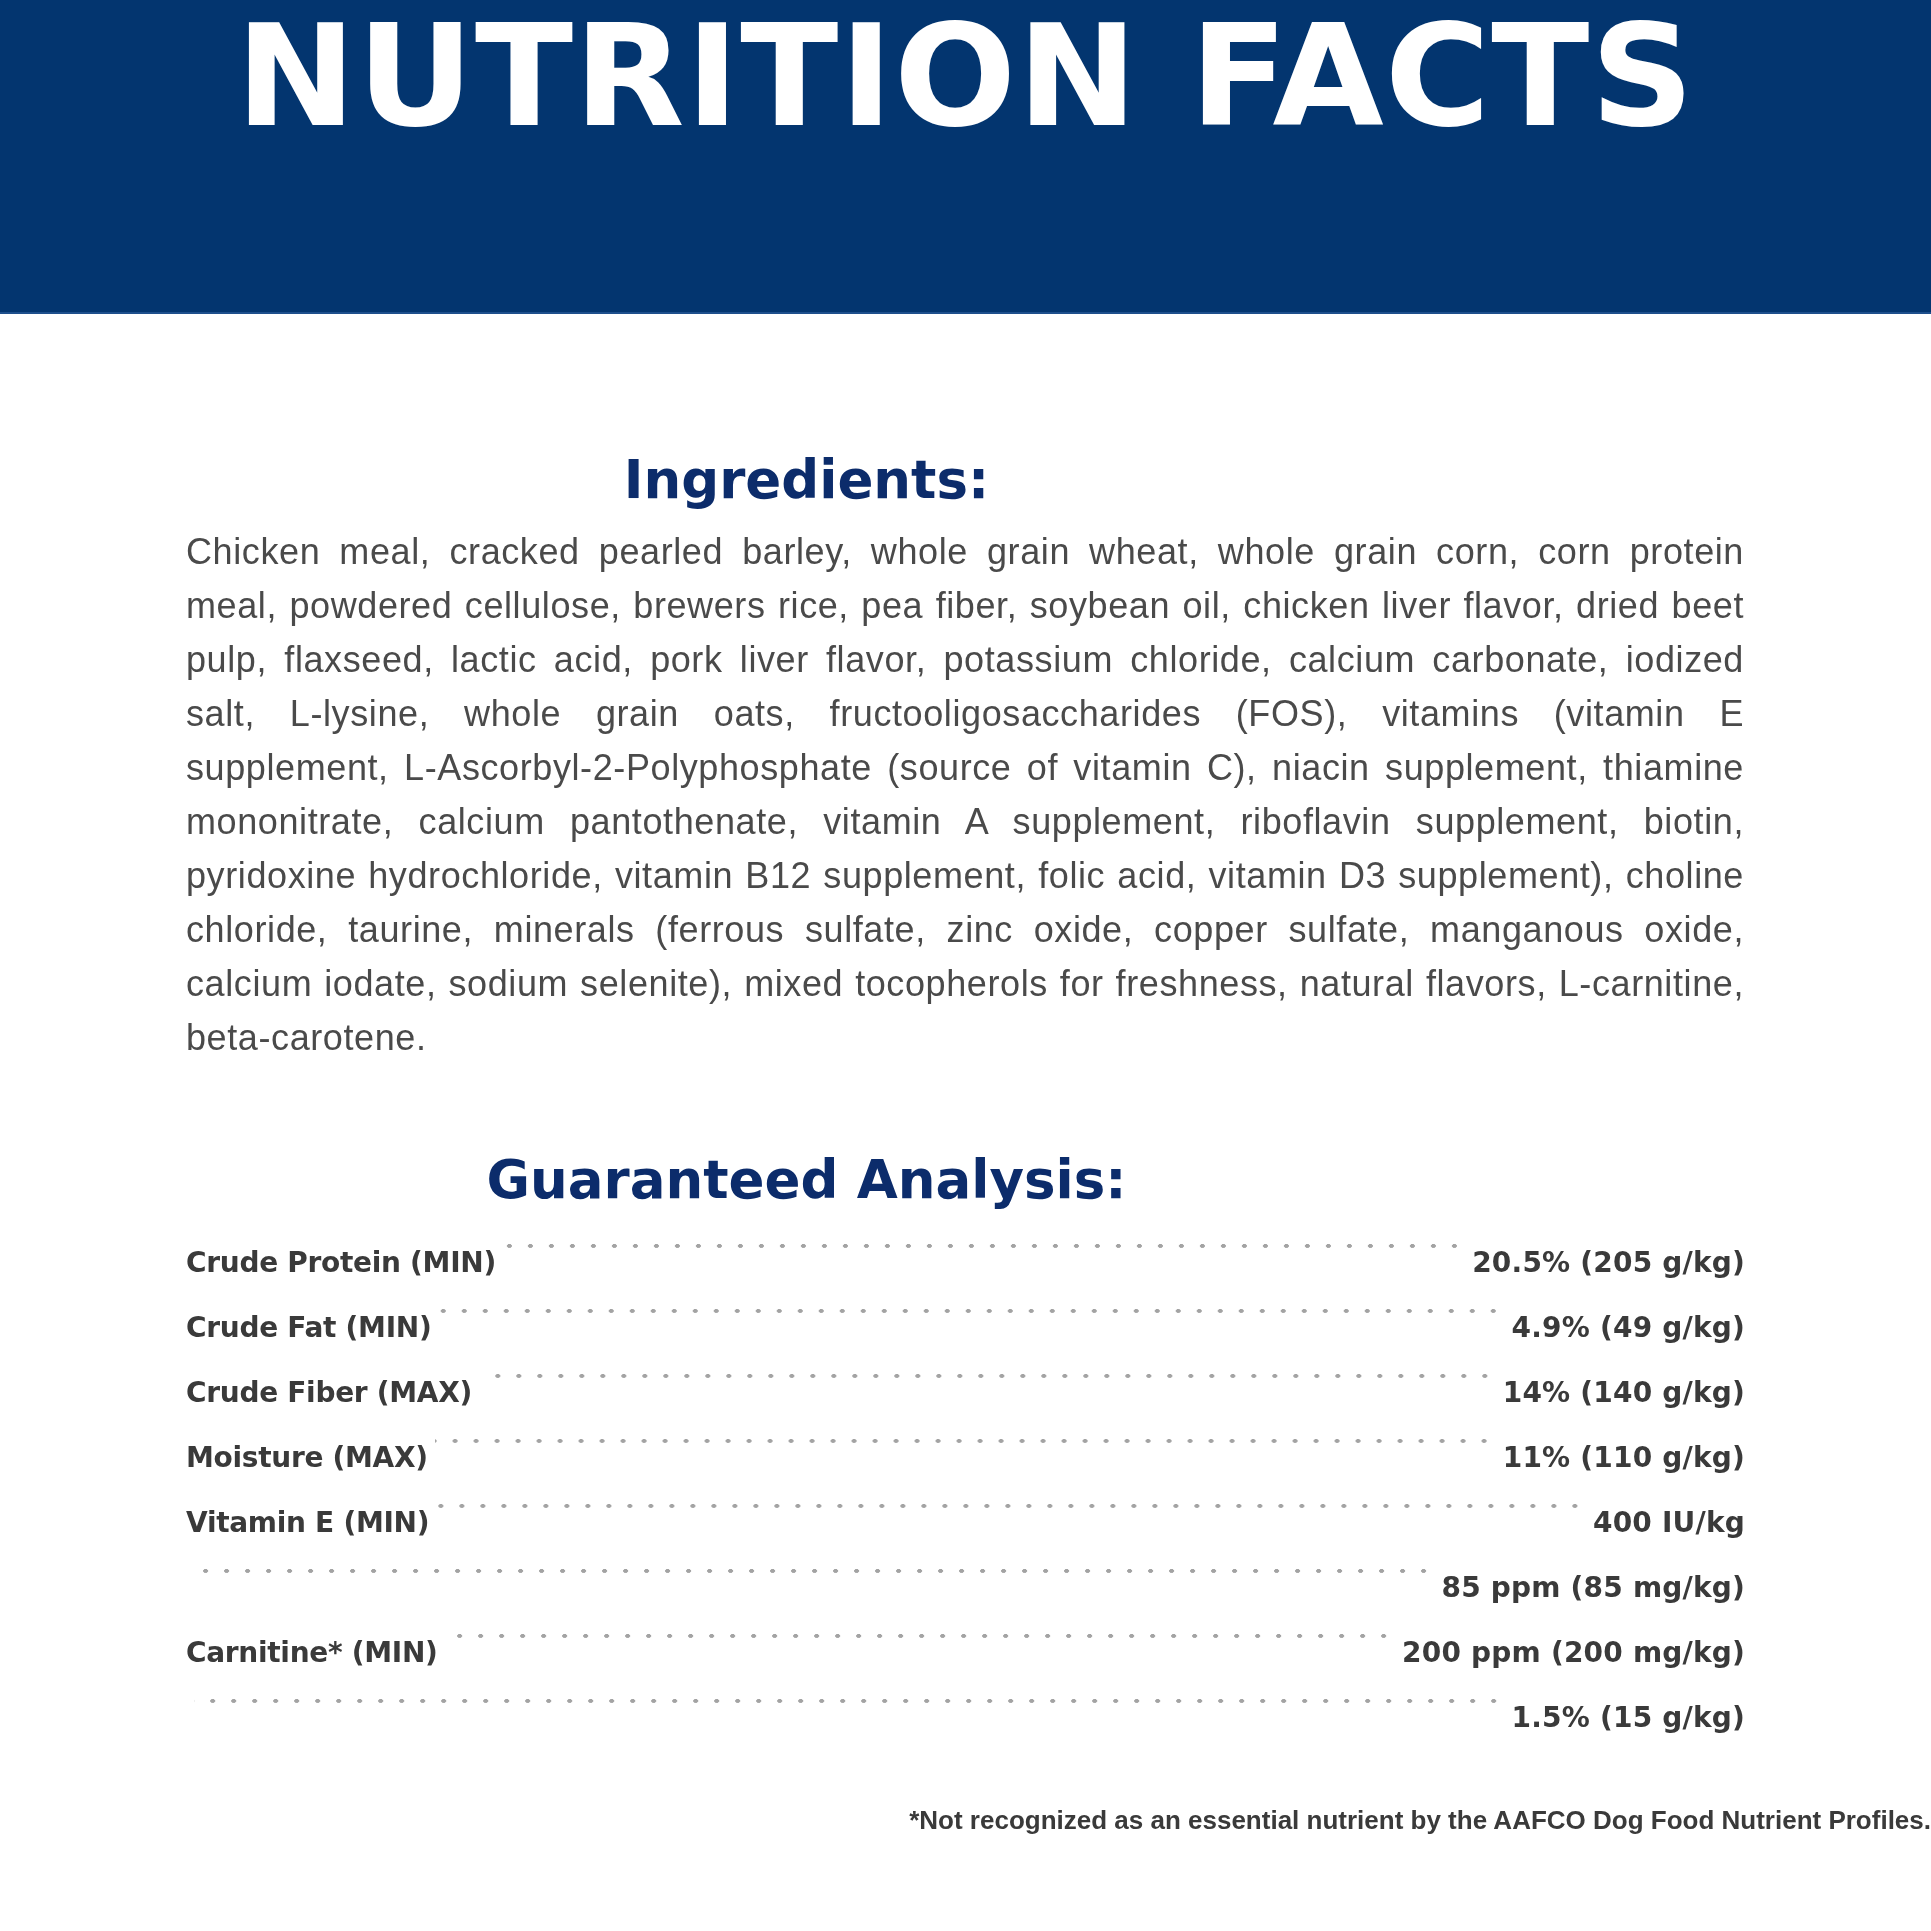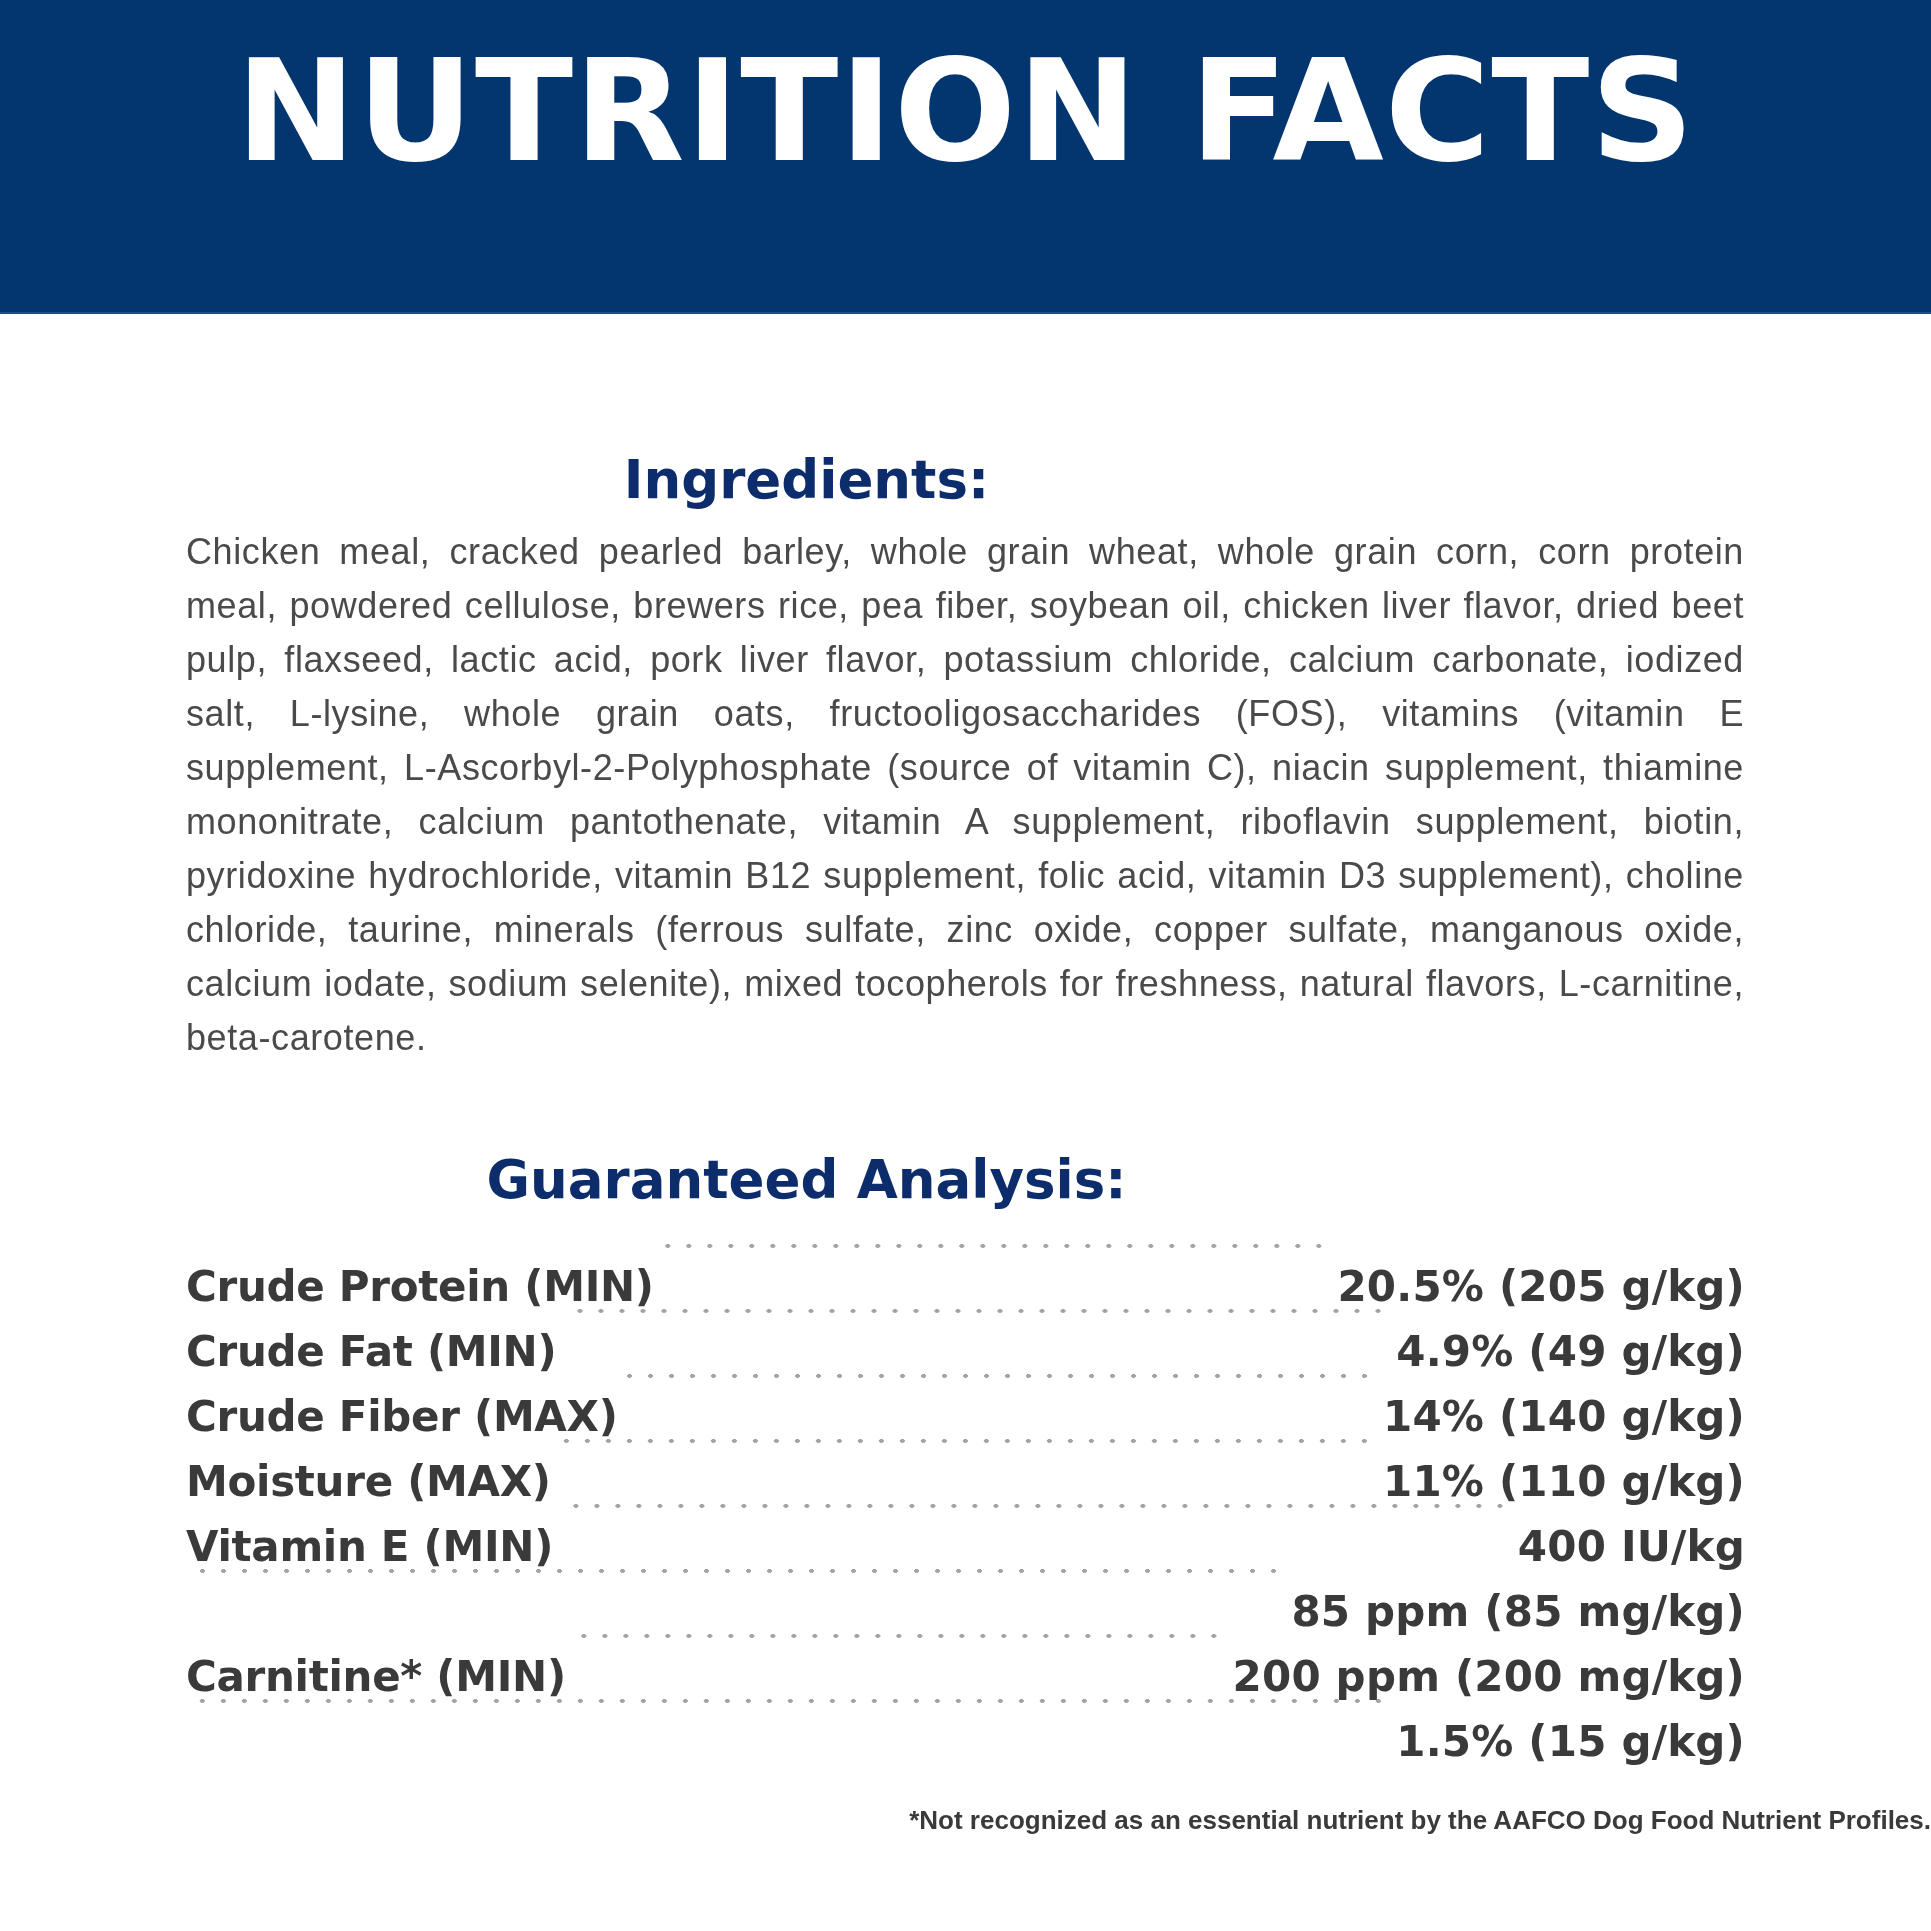--- a/index.html
+++ b/index.html
@@ -15,21 +15,21 @@
       font-family: "Liberation Sans", "DejaVu Sans", sans-serif;
     }
     .header-band {
       position: absolute;
       left: 0; top: 0;
       width: 1931px;
       height: 312px;
       background: #03356f;
       border-bottom: 2.9px solid #1e4f8c;
       display: flex;
-      align-items: center;
+      align-items: flex-start;
       justify-content: center;
     }
     .header-title {
       color: #ffffff;
       font-family: "DejaVu Sans", "Liberation Sans", sans-serif;
       font-weight: bold;
       font-size: 141px;
       letter-spacing: 1px;
       line-height: 1;
       margin-top: 5.8px;
@@ -65,26 +65,26 @@
     }
 
     .analysis-table {
       position: absolute;
       left: 186px;
       top: 1246px;
       width: 1559px;
     }
     .analysis-row {
       display: flex;
-      align-items: flex-end;
+      align-items: flex-start;
       height: 65px;
       font-family: "DejaVu Sans", "Liberation Sans", sans-serif;
       font-weight: bold;
       color: #3a3a3a;
-      font-size: 42px;
+      font-size: 28px;
     }
     .analysis-label {
       white-space: nowrap;
       flex: 0 0 auto;
       letter-spacing: -0.3px;
     }
     .analysis-leader {
       flex: 1 1 auto;
       margin: 0 7.7px;
       height: 3.9px;

